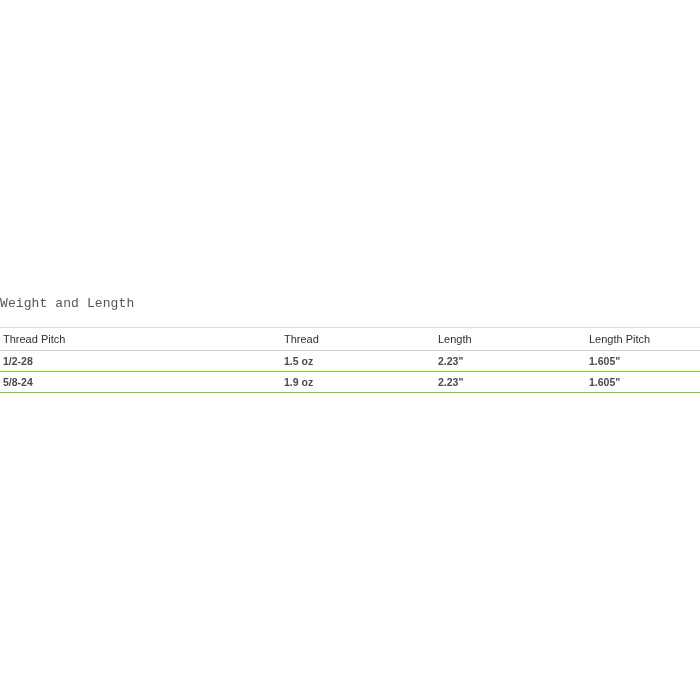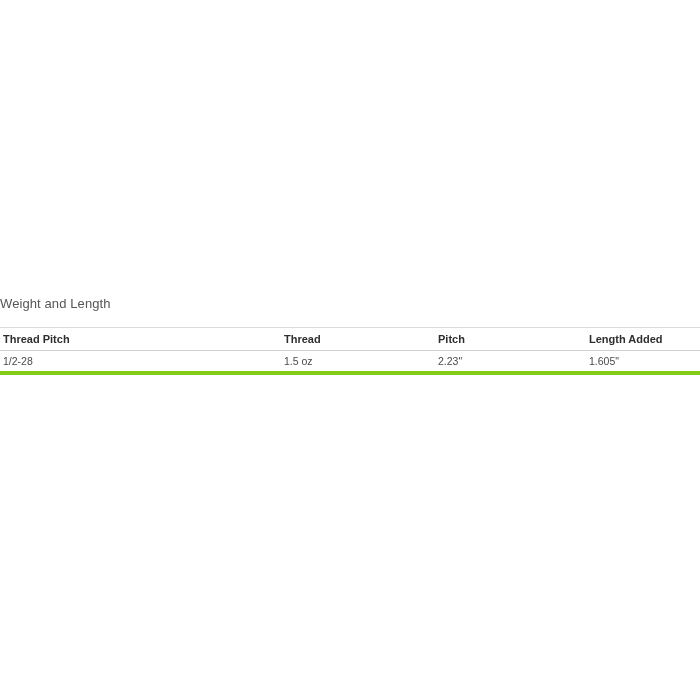--- a/index.html
+++ b/index.html
@@ -21,42 +21,43 @@
     box-sizing: border-box;
   }
   .section-title {
     position: absolute;
     left: 0px;
     top: 296px;
     font-size: 13px;
     color: #555555;
     letter-spacing: 0.1px;
     white-space: nowrap;
+    font-family: Liberation Mono, monospace;
   }
   .spec-table {
     position: absolute;
     left: 0px;
     top: 327px;
     width: 700px;
     border-collapse: collapse;
     table-layout: fixed;
     font-size: 11px;
   }
   .spec-table th, .spec-table td {
     text-align: left;
     vertical-align: middle;
     padding: 2px 3px 3px 3px;
-    border-bottom: 4px solid #84cc16;
+    border-bottom: 1px solid #84cc16;
     color: #3f3f3f;
-    font-weight: normal;
+    font-weight: bold;
     white-space: nowrap;
     overflow: hidden;
   }
   .spec-table thead th {
-    font-weight: bold;
+    font-weight: normal;
     color: #2e2e2e;
     border-top: 1px solid #dcdcdc;
     border-bottom: 1px solid #cfcfcf;
     height: 17px;
     font-size: 11px;
   }
   .spec-table tbody td {
     height: 15px;
     font-size: 10.5px;
     color: #4a4a4a;
@@ -77,27 +78,33 @@
     <colgroup>
       <col class="col-0">
       <col class="col-1">
       <col class="col-2">
       <col class="col-3">
     </colgroup>
     <thead>
       <tr>
         <th>Thread Pitch</th>
         <th>Thread</th>
-        <th>Pitch</th>
-        <th>Length Added</th>
+        <th>Length</th>
+        <th>Length Pitch</th>
       </tr>
     </thead>
     <tbody>
       <tr>
         <td>1/2-28</td>
         <td>1.5 oz</td>
         <td>2.23"</td>
         <td>1.605"</td>
       </tr>
+      <tr>
+        <td>5/8-24</td>
+        <td>1.9 oz</td>
+        <td>2.23"</td>
+        <td>1.605"</td>
+      </tr>
     </tbody>
   </table>
 
 </div>
 
 </body></html>

